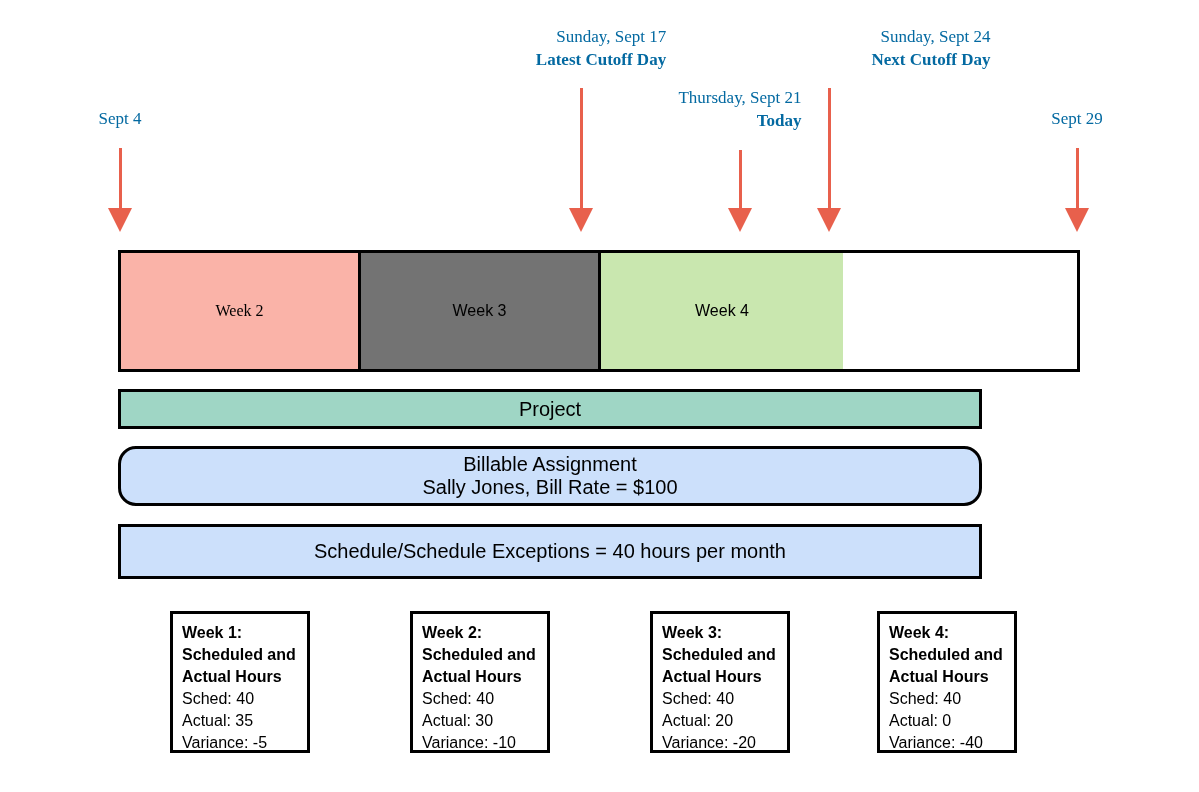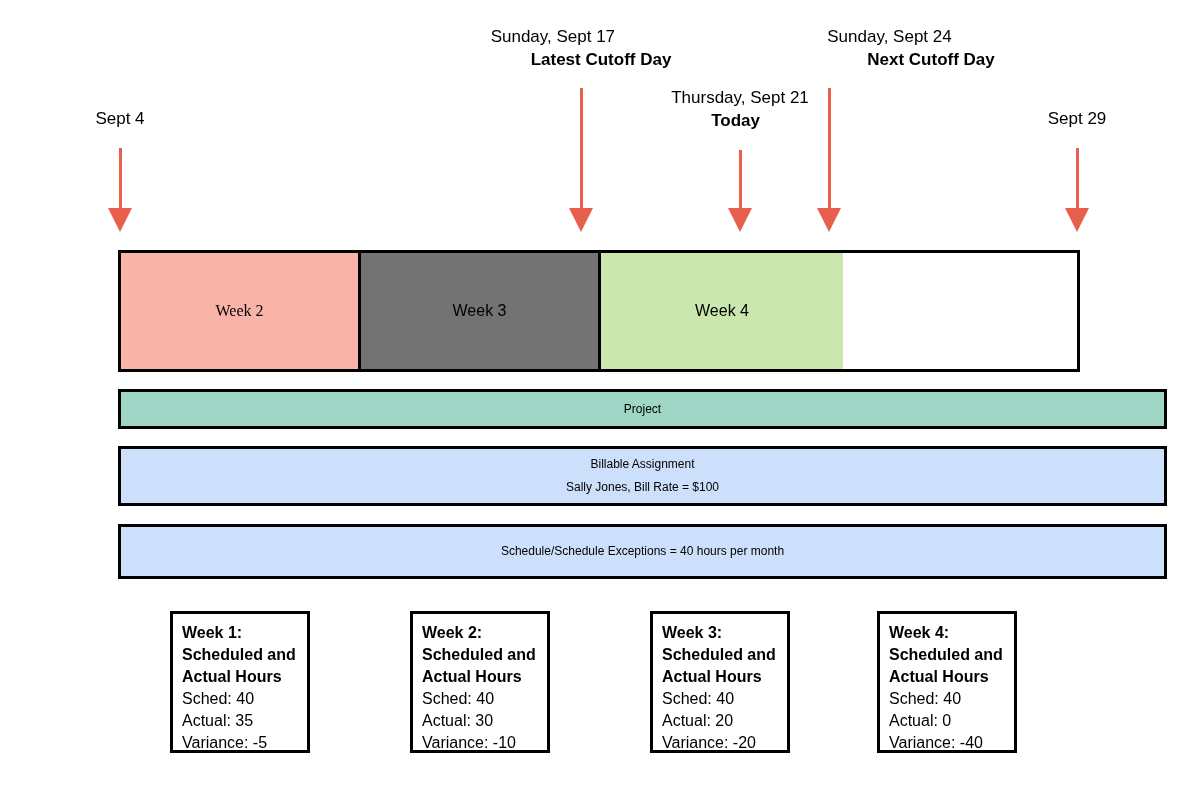--- a/index.html
+++ b/index.html
@@ -15,26 +15,27 @@
     position: relative;
     width: 1199px;
     height: 792px;
     background: #ffffff;
     overflow: hidden;
   }
 
   
   .marker-label {
     position: absolute;
-    text-align: left;
+    text-align: right;
     font-size: 17px;
     line-height: 23px;
-    color: #000000;
+    color: #0369a1;
     white-space: nowrap;
     transform: translateX(-50%);
+    font-family: Liberation Serif, serif;
   }
   .marker-label .line1 { font-weight: 400; display: block; }
   .marker-label .line2 { font-weight: 700; display: block; padding-left: 40px; }
   .marker-label.single .line1 { font-weight: 400; }
 
   
   .arrow {
     position: absolute;
     width: 24px;
     transform: translateX(-50%);
@@ -77,28 +78,28 @@
     color: #000000;
     box-sizing: border-box;
     border-right: 3px solid #000000;
   }
   .week-cell:last-child { border-right: none; }
 
   
   .bar {
     position: absolute;
     left: 118px;
-    width: 1049px;
+    width: 864px;
     border: 3px solid #000000;
     box-sizing: border-box;
     display: flex;
     flex-direction: column;
     align-items: center;
     justify-content: center;
-    font-size: 12px;
+    font-size: 20px;
     line-height: 23px;
     color: #000000;
     text-align: center;
   }
 
   
   .detail-box {
     position: absolute;
     top: 611px;
     width: 140px;
@@ -175,21 +176,21 @@
       </div>
       <div class="week-cell" style="background: rgb(201, 231, 175); width: 242px; flex: 0 0 242px;">
         <span>Week 4</span>
       </div>
     </div>
 
   <div id="bars-layer">
       <div class="bar" style="background: rgb(159, 214, 197); top: 389px; height: 40px;">
         <span>Project</span>
       </div>
-      <div class="bar" style="background: rgb(204, 224, 251); top: 446px; height: 60px;">
+      <div class="bar" style="background: rgb(204, 224, 251); top: 446px; height: 60px; border-radius: 18px;">
         <span>Billable Assignment</span>
         <span>Sally Jones, Bill Rate = $100</span>
       </div>
       <div class="bar" style="background: rgb(204, 224, 251); top: 524px; height: 55px;">
         <span>Schedule/Schedule Exceptions = 40 hours per month</span>
       </div>
     </div>
 
   <div id="detail-boxes-layer">
       <div class="detail-box" style="left: 170px;">

